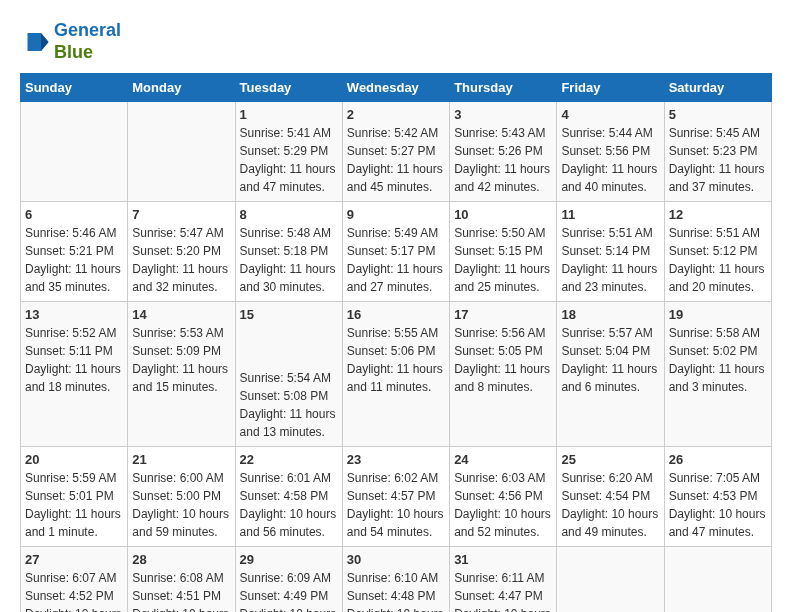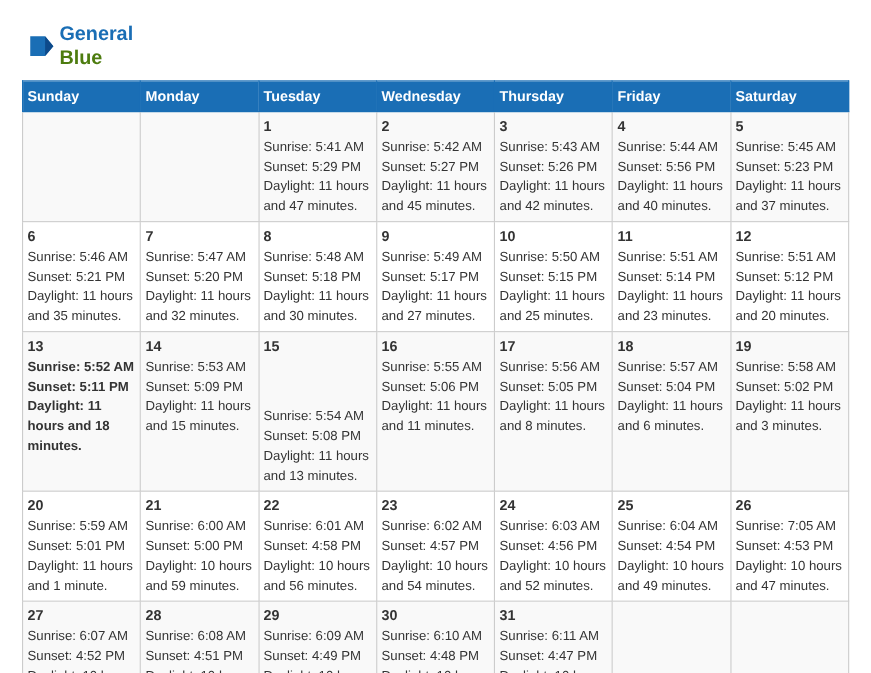--- a/index.html
+++ b/index.html
@@ -190,21 +190,21 @@
         <td>
           <span class="day-number">12</span>
           <div class="day-info" style="white-space: pre-line;">Sunrise: 5:51 AM
 Sunset: 5:12 PM
 Daylight: 11 hours and 20 minutes.</div>
         </td>
       </tr>
       <tr>
         <td>
           <span class="day-number">13</span>
-          <div class="day-info" style="white-space: pre-line; font-weight: bold;">Sunrise: 5:52 AM
+          <div class="day-info" style="white-space: pre-line;">Sunrise: 5:52 AM
 Sunset: 5:11 PM
 Daylight: 11 hours and 18 minutes.</div>
         </td>
         <td>
           <span class="day-number">14</span>
           <div class="day-info" style="white-space: pre-line;">Sunrise: 5:53 AM
 Sunset: 5:09 PM
 Daylight: 11 hours and 15 minutes.</div>
         </td>
         <td>
@@ -264,21 +264,21 @@
 Daylight: 10 hours and 54 minutes.</div>
         </td>
         <td>
           <span class="day-number">24</span>
           <div class="day-info" style="white-space: pre-line;">Sunrise: 6:03 AM
 Sunset: 4:56 PM
 Daylight: 10 hours and 52 minutes.</div>
         </td>
         <td>
           <span class="day-number">25</span>
-          <div class="day-info" style="white-space: pre-line;">Sunrise: 6:04 AM
+          <div class="day-info" style="white-space: pre-line;">Sunrise: 6:20 AM
 Sunset: 4:54 PM
 Daylight: 10 hours and 49 minutes.</div>
         </td>
         <td>
           <span class="day-number">26</span>
           <div class="day-info" style="white-space: pre-line;">Sunrise: 7:05 AM
 Sunset: 4:53 PM
 Daylight: 10 hours and 47 minutes.</div>
         </td>
       </tr>

